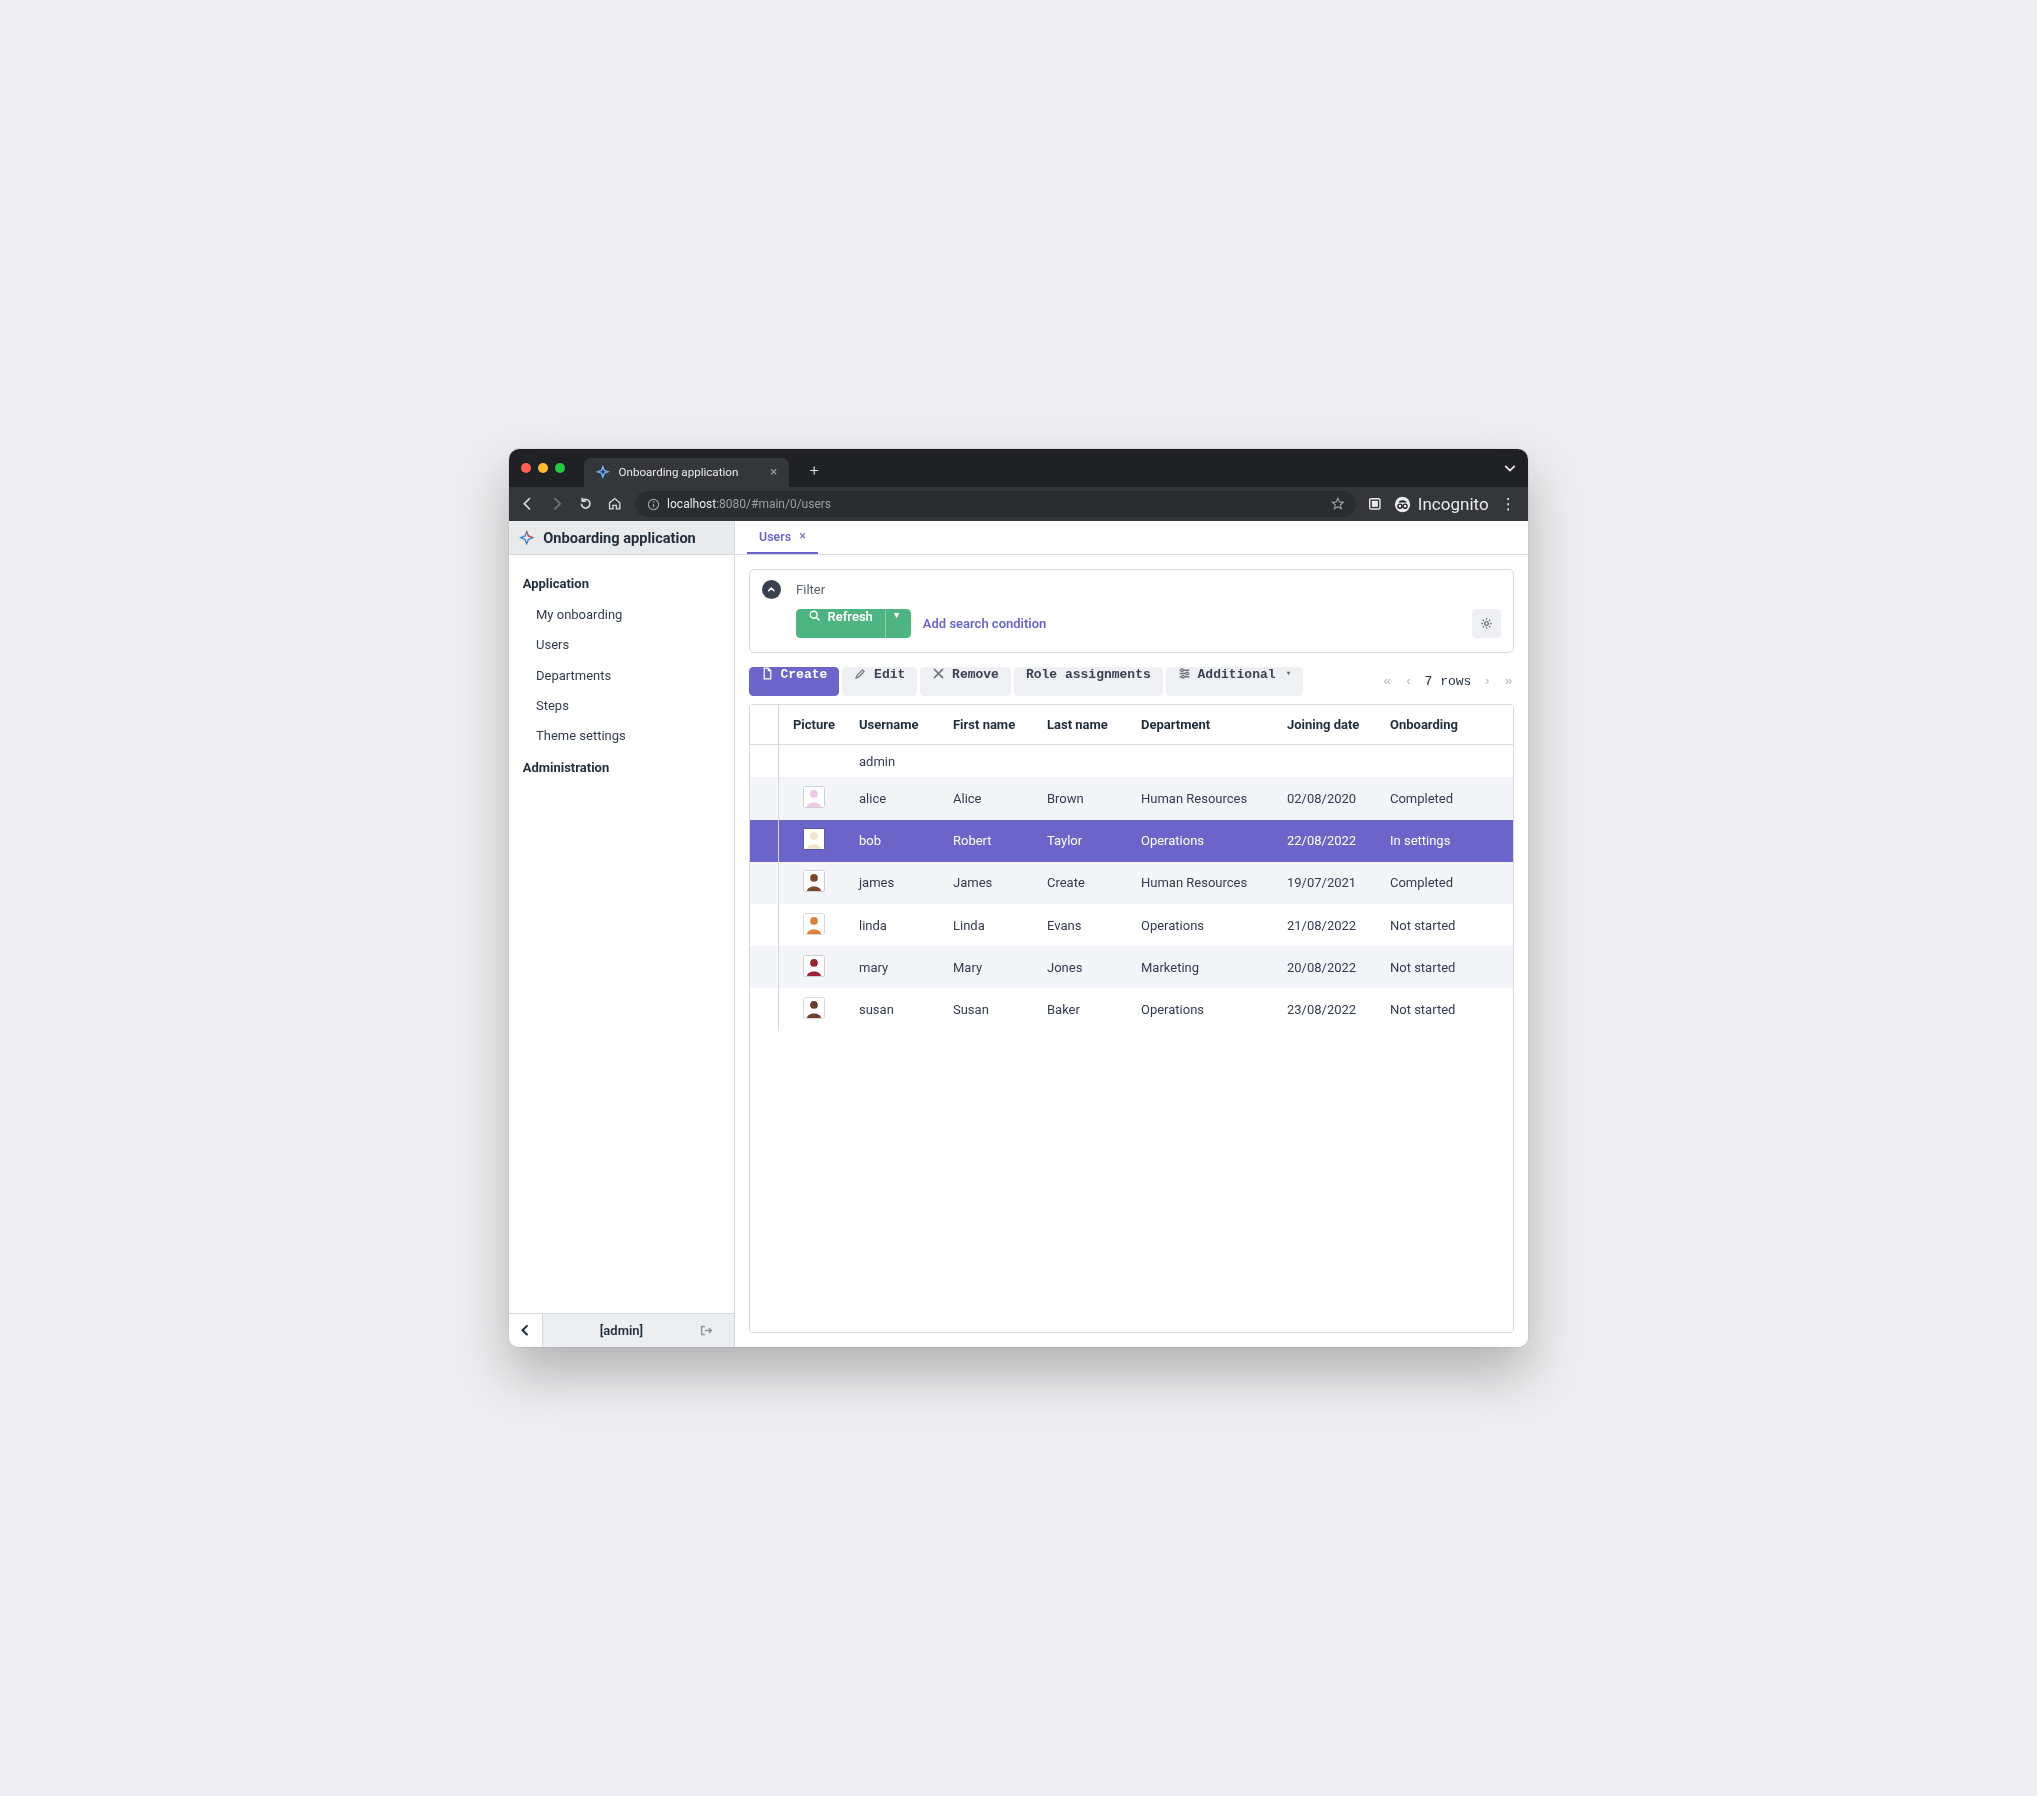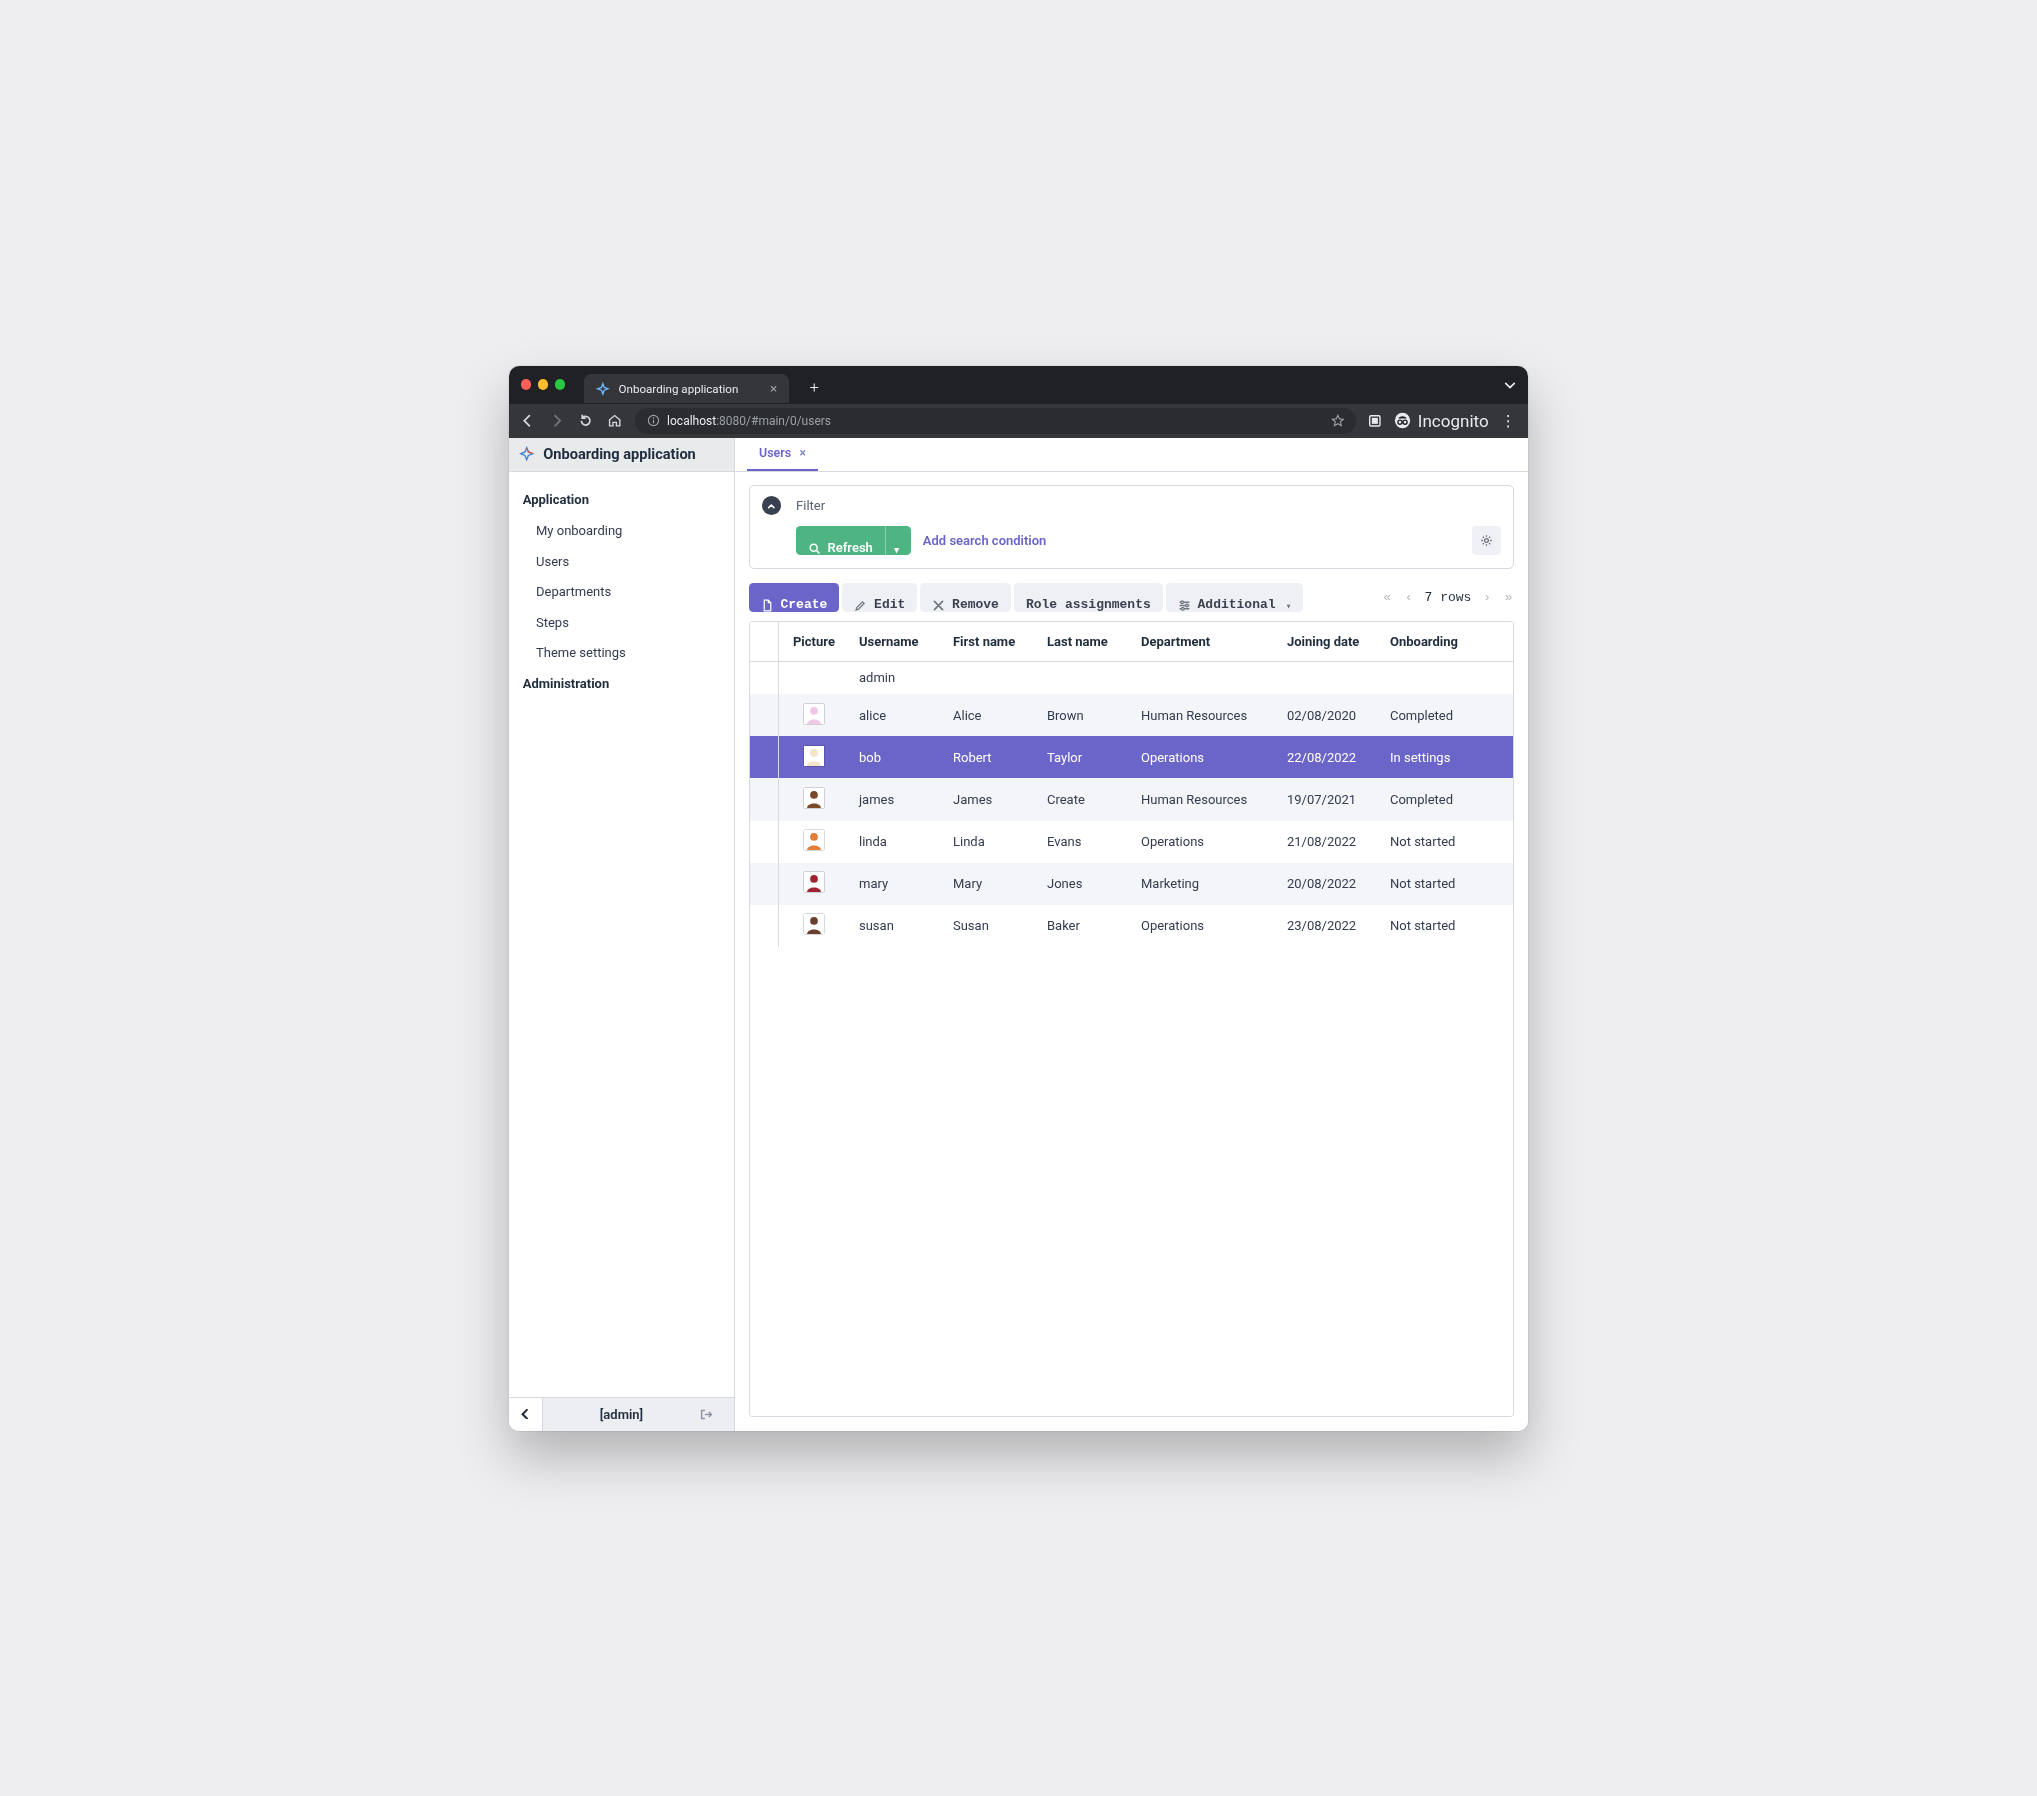--- a/index.html
+++ b/index.html
@@ -29,21 +29,21 @@
     font-family: -apple-system, BlinkMacSystemFont, "Segoe UI", Roboto, "Helvetica Neue", Arial, sans-serif;
     font-size: 13px;
     color: var(--text-body);
     display: flex;
     align-items: center;
     justify-content: center;
     min-height: 100vh;
   }
   .window {
     width: 1019px;
-    height: 1065px;
+    height: 898px;
     background: #fff;
     border-radius: 10.3px;
     overflow: hidden;
     box-shadow: 0 26px 51px rgba(0,0,0,.25), 0 0 0 0.9px rgba(0,0,0,.05);
     display: flex;
     flex-direction: column;
   }
   
   .chrome-tabbar {
     background: var(--chrome-top);
@@ -135,21 +135,21 @@
   .filter-card {
     border:0.9px solid var(--border); border-radius:5.1px;
     padding: 10.3px 12px 13.7px;
   }
   .filter-head { display:flex; align-items:center; gap:15.4px; color: var(--text-muted); margin-bottom:10.3px;}
   .chev-circle { width:19px; height:19px; border-radius:50%; background:#394150; color:#fff; display:flex; align-items:center; justify-content:center; font-size:10.3px;}
   .filter-row { display:flex; align-items:center; gap:12px; padding-left:34px;}
   .filter-row .spacer { flex:1; }
   .gear-btn { width:29px; height:29px; border-radius:4.3px; background: var(--btn-gray-bg); display:flex; align-items:center; justify-content:center; color:#6a6f7a; }
 
-  .btn { height:29px; border:none; border-radius:4.3px; padding:0 12px; font-size:13px; font-weight:600; display:inline-flex; align-items:flex-end; gap:6.8px; cursor:pointer; font-family:inherit;}
+  .btn { height:29px; border:none; border-radius:4.3px; padding:0 12px; font-size:13px; font-weight:600; display:inline-flex; align-items:flex-start; gap:6.8px; cursor:pointer; font-family:inherit;}
   .btn-primary { background: var(--primary); color:#fff; }
   .btn-green { background: var(--green); color:#fff; }
   .btn-green .sep { width:0.9px; align-self:stretch; background: rgba(255,255,255,.35); margin: -1.7px 1.7px -1.7px 5.1px;}
   .btn-green .caret { font-size:9.4px; }
   .btn-gray { background: var(--btn-gray-bg); color:#3b4150; font-weight:600;}
   .link-btn { color: var(--primary); font-weight:600; cursor:pointer; }
 
   .toolbar { display:flex; align-items:center; gap:3px; margin:13.7px 0 8.6px;font-family:Liberation Mono, monospace; }
   .toolbar .btn-gray .ic{ opacity:.7; }
   .toolbar .caret { font-size:9.4px; margin-left:3.4px; color:#6a6f7a;}

